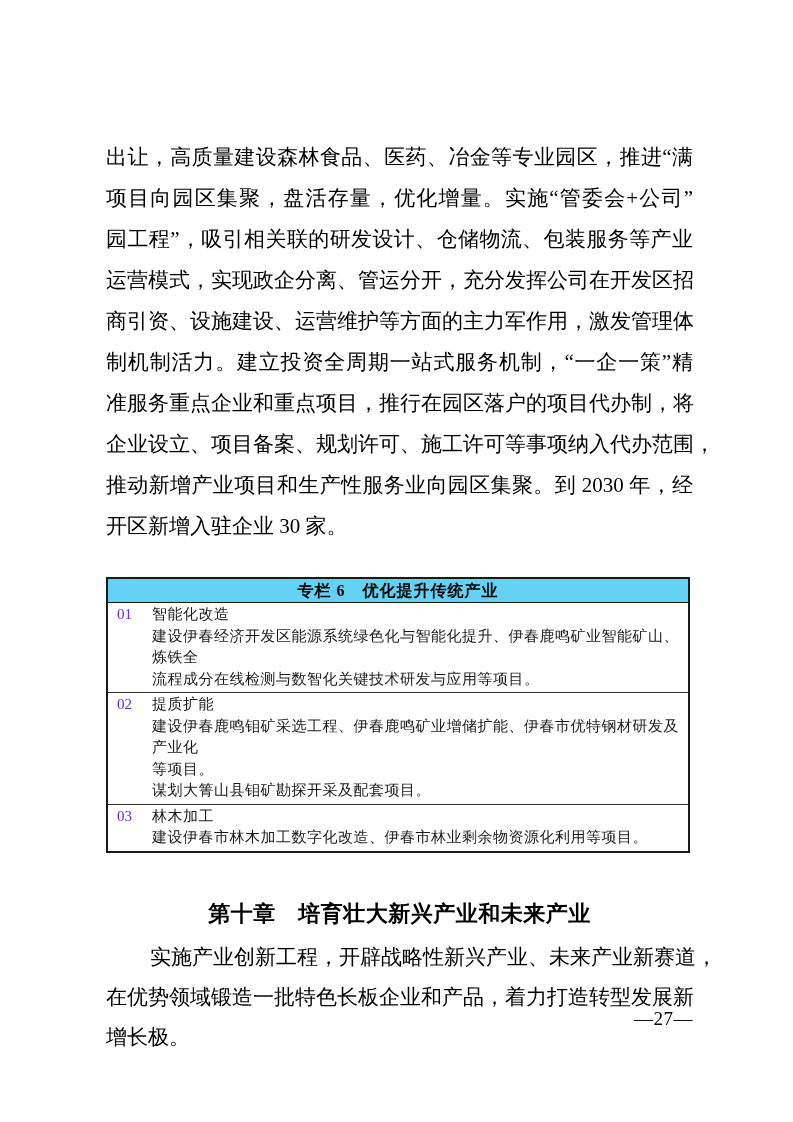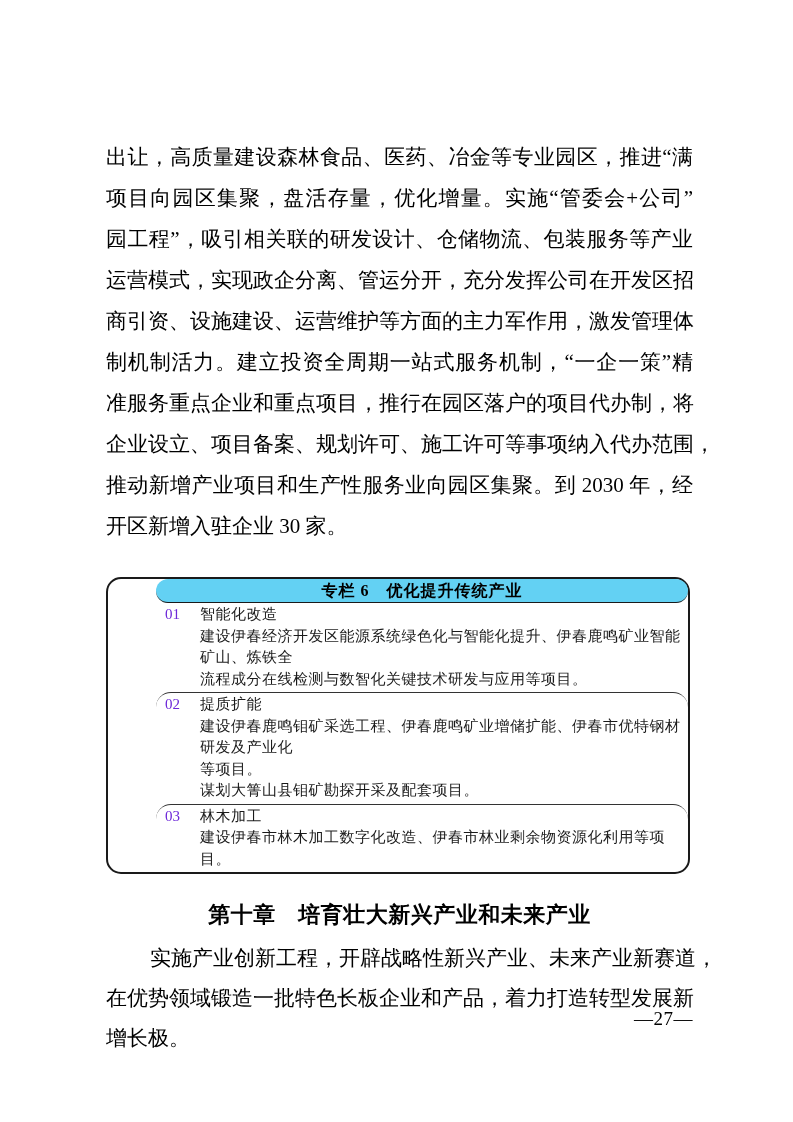--- a/index.html
+++ b/index.html
@@ -1,15 +1,15 @@
 <!DOCTYPE html>
 <html><head>
 <meta charset="utf-8">
 <style>
-  * { margin: 0; padding: 0; box-sizing: border-box; border-radius: 15px; }
+  * { margin: 0; padding: 0; box-sizing: border-box; }
   html, body { background: #ffffff; }
   body {
     width: 793px; height: 1122px;
     font-family: "Liberation Serif", "DejaVu Serif", serif;
     color: #000;
     position: relative;
     overflow: hidden;
   }
   .page {
     width: 793px; height: 1122px;
@@ -71,21 +71,21 @@
     font-size: 15px;
     line-height: 21.5px;
     color: #1a1a1a;
     letter-spacing: 0.5px;
   }
   .row-title { }
   .row-line { }
 
   
   .chapter {
-    margin-top: 26px;
+    margin-top: 46px;
     text-align: center;
     font-size: 22px;
     font-weight: bold;
     letter-spacing: 0.5px;
   }
   .para2 { margin-top: 8px; }
 
   .pagenum {
     position: absolute;
     left: 106px; top: 1008px;
@@ -107,21 +107,21 @@
         <div class="tline">园工程”，吸引相关联的研发设计、仓储物流、包装服务等产业</div>
         <div class="tline">运营模式，实现政企分离、管运分开，充分发挥公司在开发区招</div>
         <div class="tline">商引资、设施建设、运营维护等方面的主力军作用，激发管理体</div>
         <div class="tline">制机制活力。建立投资全周期一站式服务机制，“一企一策”精</div>
         <div class="tline">准服务重点企业和重点项目，推行在园区落户的项目代办制，将</div>
         <div class="tline">企业设立、项目备案、规划许可、施工许可等事项纳入代办范围，</div>
         <div class="tline">推动新增产业项目和生产性服务业向园区集聚。到 2030 年，经</div>
         <div class="tline lastline">开区新增入驻企业 30 家。</div>
       </div>
 
-    <div class="panel" style="border-color: rgb(26, 26, 26); padding-left: 48px;">
+    <div class="panel" style="border-color: rgb(26, 26, 26);">
       <div class="panel-header" style="background: rgb(99, 209, 243);">专栏 6　优化提升传统产业</div>
       <div class="panel-rows">
           <div class="panel-row">
             <div class="row-num">01</div>
             <div class="row-content">
               <div class="row-title">智能化改造</div>
               <div class="row-line">建设伊春经济开发区能源系统绿色化与智能化提升、伊春鹿鸣矿业智能矿山、炼铁全</div>
               <div class="row-line">流程成分在线检测与数智化关键技术研发与应用等项目。</div>
             </div>
           </div>

